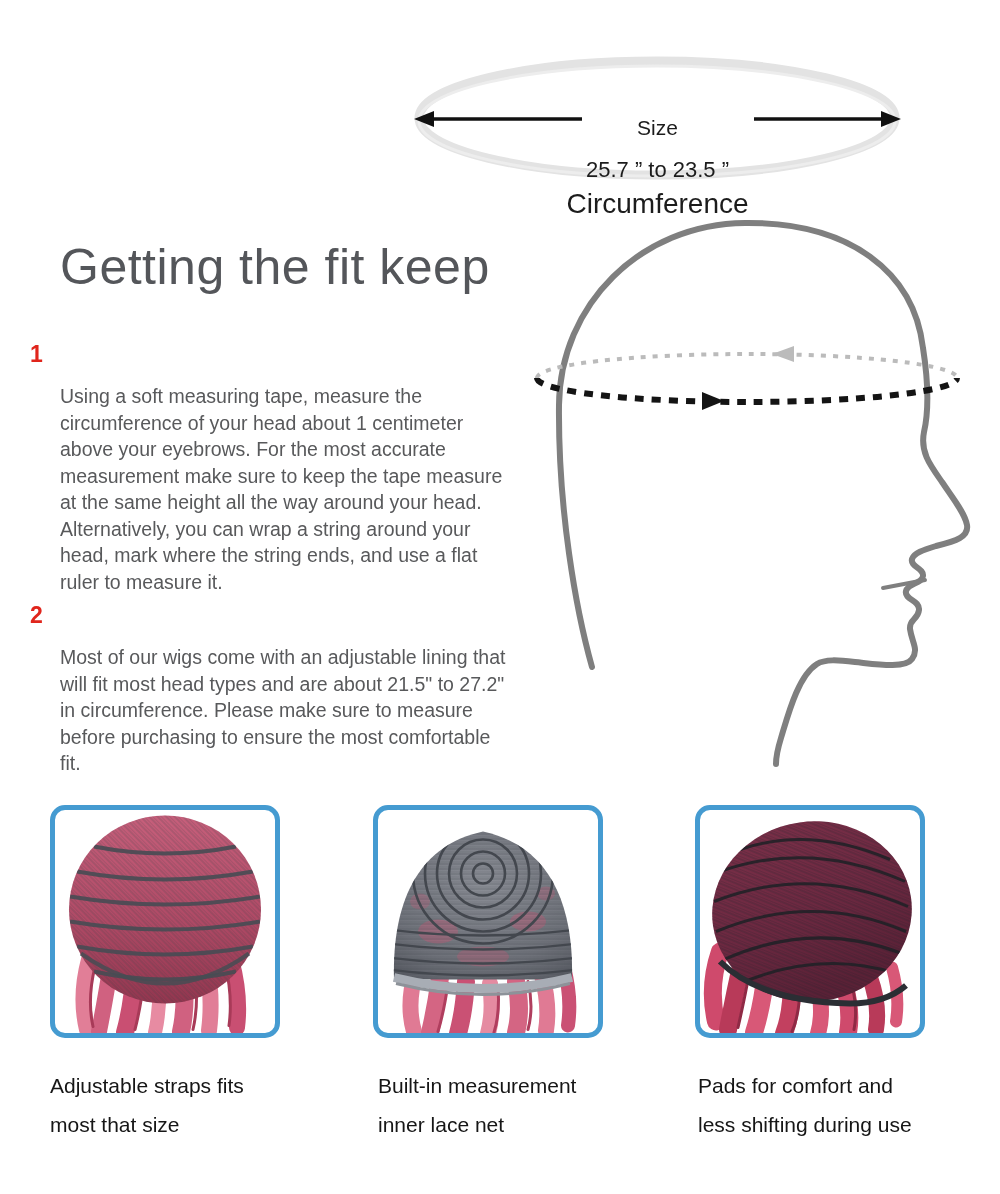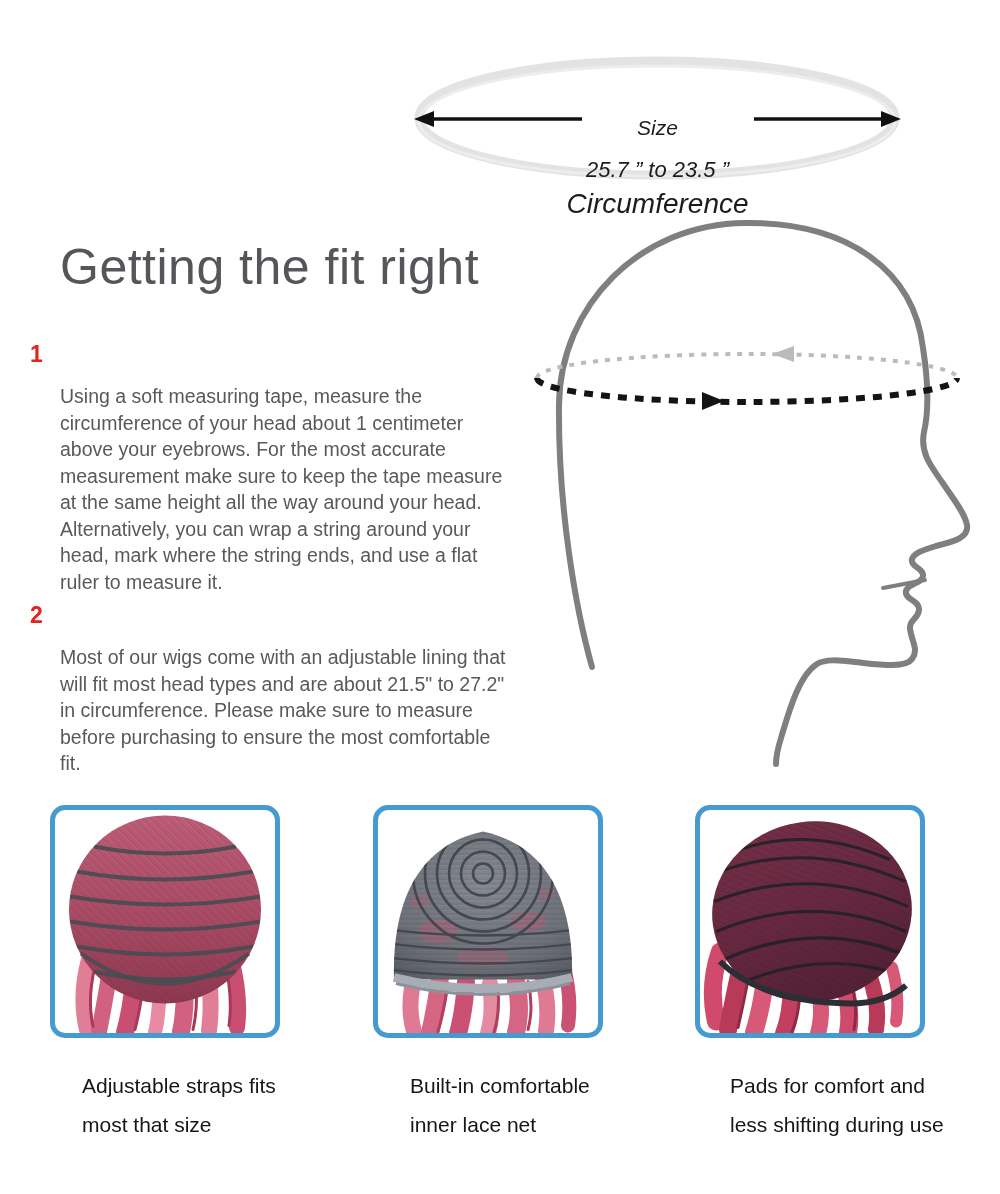--- a/index.html
+++ b/index.html
@@ -4,21 +4,21 @@
 <style>
   html,body{margin:0;padding:0;background:#ffffff;}
   .page{
     position:relative;width:1000px;height:1194px;margin:0 auto;
     background:#ffffff;overflow:hidden;
     font-family:"Liberation Sans","DejaVu Sans",sans-serif;
   }
   
   .size-diagram{position:absolute;left:410px;top:52px;width:495px;height:140px;}
   .size-diagram svg{position:absolute;left:0;top:0;}
-  .size-label{position:absolute;left:0;width:495px;text-align:center;color:#1c1c1c;font-style:italic;}
+  .size-label{position:absolute;left:0;width:495px;text-align:center;color:#1c1c1c;}
   .size-label.top{top:64px;font-size:21px;}
   .size-label.range{top:105px;font-size:22px;}
   .size-label.bottom{top:136px;font-size:28px;}
   
   .heading{
     position:absolute;left:60px;top:238px;
     font-size:50px;color:#54565a;letter-spacing:0.5px;white-space:nowrap;
   }
   
   .step{position:absolute;left:30px;width:490px;}
@@ -38,21 +38,21 @@
   .feature-box{
     position:absolute;top:805px;width:230px;height:233px;box-sizing:border-box;
     border:5px solid #459bd1;border-radius:15px;background:#ffffff;overflow:hidden;
   }
   .feature-box.b1{left:50px;}
   .feature-box.b2{left:373px;}
   .feature-box.b3{left:695px;}
   .feature-box svg{position:absolute;left:0;top:0;width:100%;height:100%;}
   
   .caption{position:absolute;top:1066px;width:260px;color:#161616;font-size:21px;}
-  .caption div{line-height:39px;margin-left:32px;}
+  .caption div{line-height:39px;}
   .caption.c1{left:50px;}
   .caption.c2{left:378px;}
   .caption.c3{left:698px;}
 </style>
 </head>
 <body>
 
 <div class="page">
 
   <div class="size-diagram">
@@ -64,21 +64,21 @@
         <line x1="344" y1="67" x2="475" y2="67"></line>
       </g>
       <polygon points="4,67 24,59 24,75" fill="#111111"></polygon>
       <polygon points="491,67 471,59 471,75" fill="#111111"></polygon>
     </svg>
     <div class="size-label top">Size</div>
     <div class="size-label range">25.7 ” to 23.5 ”</div>
     <div class="size-label bottom">Circumference</div>
   </div>
 
-  <div class="heading">Getting the fit right</div>
+  <div class="heading">Getting the fit keep</div>
 
   <div class="step one">
     <span class="step-number">1</span>
     <div class="step-text">Using a soft measuring tape, measure the circumference of your head about 1 centimeter above your eyebrows. For the most accurate measurement make sure to keep the tape measure at the same height all the way around your head. Alternatively, you can wrap a string around your head, mark where the string ends, and use a flat ruler to measure it.</div>
   </div>
 
   <div class="step two">
     <span class="step-number">2</span>
     <div class="step-text">Most of our wigs come with an adjustable lining that will fit most head types and are about 21.5" to 27.2" in circumference. Please make sure to measure before purchasing to ensure the most comfortable fit.</div>
   </div>
@@ -252,21 +252,21 @@
       </g>
       <path d="M 20 150 Q 60 190 150 192 Q 185 192 206 174" fill="none" stroke="#2b2e34" stroke-width="6"></path>
     </svg>
   </div>
 
   <div class="caption c1">
     <div>Adjustable straps fits</div>
     <div>most that size</div>
   </div>
   <div class="caption c2">
-    <div>Built-in comfortable</div>
+    <div>Built-in measurement</div>
     <div>inner lace net</div>
   </div>
   <div class="caption c3">
     <div>Pads for comfort and</div>
     <div>less shifting during use</div>
   </div>
 
 </div>
 
 </body></html>

